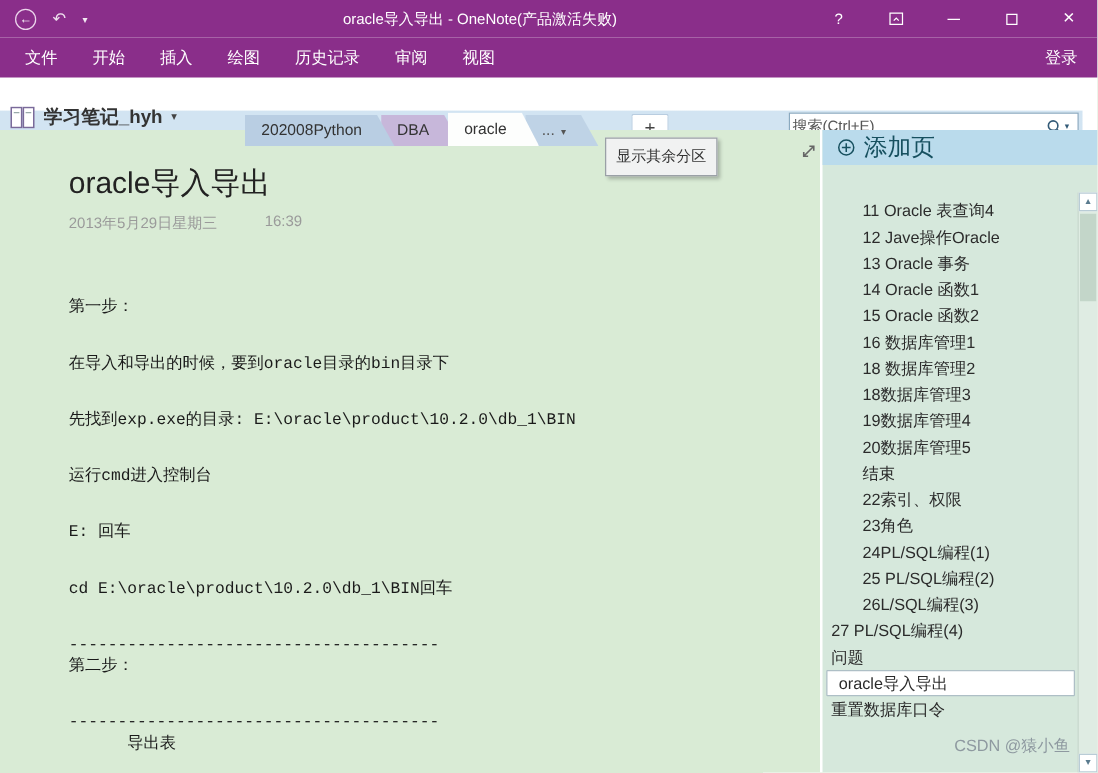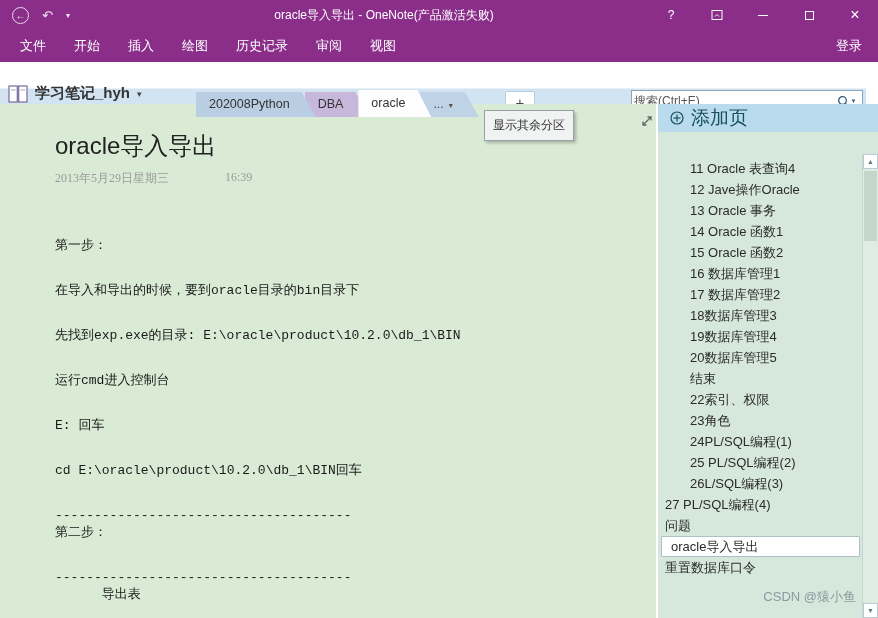--- a/index.html
+++ b/index.html
@@ -46,21 +46,21 @@
     border:1px solid #8aa9c0; display:flex; align-items:center; }
   .search-input { flex:1; border:none; outline:none; font-size:12px; color:#444; padding:0 2px;
     background:transparent; font-family:inherit; }
   .search-input::placeholder { color:#555; }
   .search-btn { width:32px; height:100%; display:flex; align-items:center; justify-content:center; gap:2px; }
   .sb-caret { font-size:7px; color:#335a77; }
 
   
   .content { position:absolute; left:0; top:104px; width:656px; height:514px; background:#d9ebd5; padding:26px 0 0 55px; }
   .page-title { font-size:24px; font-weight:500; color:#222; }
-  .page-date { margin-top:8px; font-size:12px; color:#9a9a9a; display:flex; gap:56px;font-family:Liberation Serif, serif; }
+  .page-date { margin-top:8px; font-size:12px; color:#9a9a9a; display:flex; gap:38px; }
   .page-body { margin-top:50px; font-family:"Liberation Mono","DejaVu Sans Mono",monospace; font-size:13px; color:#1a1a1a; }
   .body-line { line-height:17px; white-space:pre; }
   .body-line.gap { margin-top:28px; }
 
   .expand-handle { position:absolute; left:640px; top:114px; width:16px; height:16px; }
   .tooltip { position:absolute; left:484px; top:110px; background:#f1f2f2; border:1px solid #9aa0a6;
     box-shadow:2px 2px 3px rgba(0,0,0,.25); font-size:12px; color:#333; padding:6px 8px; z-index:40; white-space:nowrap; }
 
   
   .sidebar { position:absolute; left:656px; top:104px; width:222px; height:514px; background:#d6e8dc; border-left:2px solid #fff; }
@@ -193,21 +193,21 @@
     <span class="sb-header-label">添加页</span>
   </div>
   <div class="page-list">
 
   <div class="page-item">11 Oracle 表查询4</div>
       <div class="page-item">12 Jave操作Oracle</div>
       <div class="page-item">13 Oracle 事务</div>
       <div class="page-item">14 Oracle 函数1</div>
       <div class="page-item">15 Oracle 函数2</div>
       <div class="page-item">16 数据库管理1</div>
-      <div class="page-item">17 数据库管理2</div>
+      <div class="page-item">18 数据库管理2</div>
       <div class="page-item">18数据库管理3</div>
       <div class="page-item">19数据库管理4</div>
       <div class="page-item">20数据库管理5</div>
       <div class="page-item">结束</div>
       <div class="page-item">22索引、权限</div>
       <div class="page-item">23角色</div>
       <div class="page-item">24PL/SQL编程(1)</div>
       <div class="page-item">25 PL/SQL编程(2)</div>
       <div class="page-item">26L/SQL编程(3)</div>
       <div class="page-item top">27 PL/SQL编程(4)</div>

